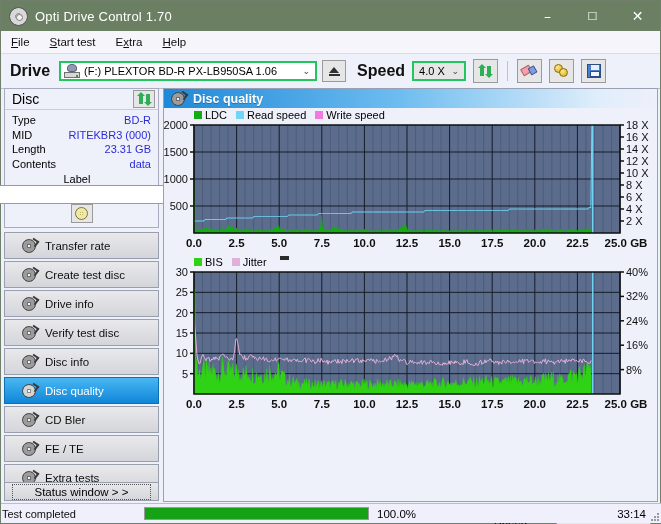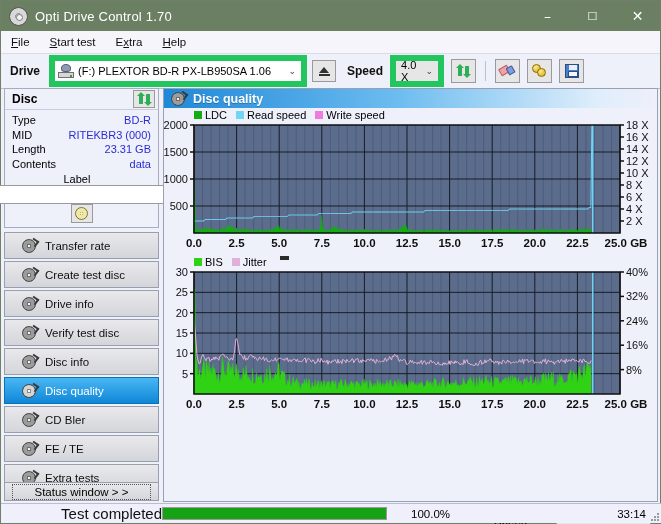--- a/index.html
+++ b/index.html
@@ -30,22 +30,22 @@
 
   
   .menubar{height:22px;background:#f5f5fb;display:flex;align-items:center;
            padding-left:10px;border-bottom:1px solid #dcdce8;}
   .menuitem{margin-right:20px;color:#101010;font-size:11.5px;}
   .menuitem u{text-decoration:underline;}
 
   
   .toolbar{height:34px;background:#eef0fa;display:flex;align-items:center;
            padding-left:9px;border-bottom:1px solid #b9bccd;}
-  .tb-label{font-weight:bold;font-size:12px;color:#101010;}
-  .combo{height:32px;background:#fff;border:6px solid #22c55e;display:flex;
+  .tb-label{font-weight:bold;font-size:16px;color:#101010;}
+  .combo{height:20px;background:#fff;border:2px solid #22c55e;display:flex;
          align-items:center;box-sizing:border-box;font-size:11px;position:relative;}
   .combo .chev{margin-left:auto;margin-right:5px;color:#444;font-size:9px;}
   .drive-combo{width:258px;margin-left:9px;padding-left:3px;}
   .drv-ico{width:16px;height:14px;margin-right:4px;position:relative;flex:0 0 auto;}
   .drv-ico .body{position:absolute;left:0;bottom:0;width:16px;height:6px;background:#d8d8d8;
                  border:1px solid #707070;box-sizing:border-box;}
   .drv-ico .top{position:absolute;left:3px;top:0;width:10px;height:8px;background:#8f9ab5;
                 border-radius:50% 50% 40% 40%;border:1px solid #5a6176;box-sizing:border-box;}
   .drv-ico .led{position:absolute;left:12px;bottom:1.5px;width:2px;height:2px;background:#29a329;}
   .ejectbtn{width:24px;height:22px;margin-left:5px;background:#e6e6e6;border:1px solid #9a9a9a;
@@ -84,21 +84,21 @@
   .ico-save .lb{position:absolute;left:2px;bottom:0;width:10px;height:6px;background:#f2f5fb;border:1px solid #2b4f85;box-sizing:border-box;}
 
   
   .content{position:absolute;top:87px;left:0;right:0;bottom:21px;}
 
   
   .sidebar{position:absolute;left:3px;top:0;width:155px;bottom:0;}
   .disc-panel{border:1px solid #a9acc0;background:#eef0fa;box-sizing:border-box;}
   .disc-head{height:20px;display:flex;align-items:center;padding:0 3px 0 7px;
              border-bottom:1px solid #c9ccdd;}
-  .disc-head .t{font-weight:bold;font-size:12px;color:#000;}
+  .disc-head .t{font-weight:normal;font-size:14px;color:#000;}
   .disc-head .btn{margin-left:auto;width:22px;height:18px;background:#e6e6e6;border:1px solid #9a9a9a;
                   display:flex;align-items:center;justify-content:center;box-sizing:border-box;}
   .disc-rows{padding:3px 7px 4px 7px;}
   .drow{display:flex;justify-content:space-between;align-items:center;height:14.5px;font-size:11px;}
   .drow .k{color:#000;}
   .drow .v{color:#2b2bd4;}
   .labelrow{display:flex;align-items:center;margin-top:2px;flex-direction:column;}
   .labelrow .k{width:36px;font-size:11px;}
   .lbl-input{flex:1;height:17px;background:#fff;border:1px solid #9a9a9a;box-sizing:border-box;margin-right:4px;}
   .lbl-btn{width:22px;height:19px;background:#e6e6e6;border:1px solid #9a9a9a;
@@ -144,24 +144,24 @@
   .stats .lbl{position:absolute;font-size:11.5px;color:#000;}
   .stats .val{position:absolute;font-size:11.5px;color:#2b2bd4;text-align:right;}
   .chk{position:absolute;width:15px;height:15px;border:1px solid #333;background:#fff;box-sizing:border-box;
        display:flex;align-items:center;justify-content:center;font-size:11px;color:#000;}
   .sp-combo{position:absolute;background:#e6e6e6;border:1px solid #9a9a9a;box-sizing:border-box;
             display:flex;align-items:center;padding-left:5px;font-size:11px;}
 
   
   .statusbar{position:absolute;left:0;bottom:0;width:661px;height:20px;background:#eff0fb;
              border-top:1px solid #b9bccd;display:flex;align-items:center;box-sizing:border-box;}
-  .sb-text{padding-left:19px;font-size:15px;color:#101010;width:142px;text-align:right;}
+  .sb-text{padding-left:1px;font-size:11px;color:#101010;width:142px;}
   .sb-prog{width:225px;height:13px;border:1px solid #9a9a9a;background:#fff;box-sizing:border-box;position:relative;}
   .sb-prog .fill{position:absolute;left:0;top:0;bottom:0;background:#15a215;}
-  .sb-pct{width:80px;text-align:left;padding-left:24px;font-size:11.5px;}
+  .sb-pct{width:80px;text-align:left;padding-left:8px;font-size:11.5px;}
   .sb-time{margin-left:auto;padding-right:16px;font-size:11.5px;}
   .grip{position:absolute;right:3px;bottom:2px;width:10px;height:10px;}
   .grip i{position:absolute;width:2px;height:2px;background:#9a9a9a;}
 </style>
 </head>
 <body>
 
 <div id="app">
 
   <div class="titlebar">

